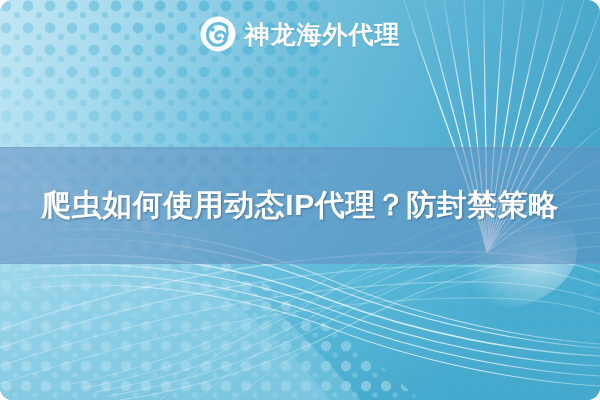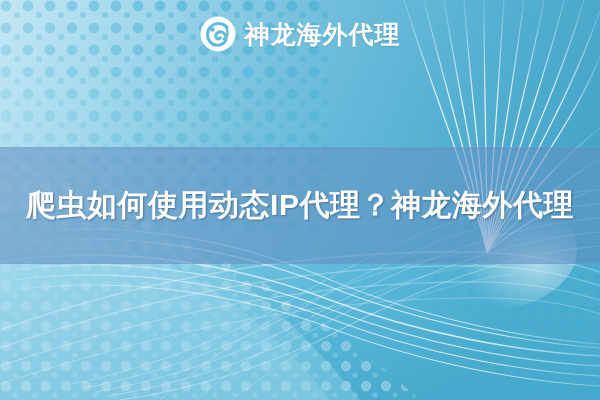--- a/index.html
+++ b/index.html
@@ -7,20 +7,21 @@
     padding: 0;
     background: #ffffff;
   }
   #banner {
     position: relative;
     width: 600px;
     height: 400px;
     overflow: hidden;
     font-family: "Liberation Sans", "DejaVu Sans", sans-serif;
     background: #6ec2de;
+    border-radius: 13px;
   }
   #bg-svg, #fx-svg {
     position: absolute;
     left: 0;
     top: 0;
     width: 600px;
     height: 400px;
     display: block;
   }
   
@@ -253,16 +254,16 @@
                C31 41 34 41 36 39" fill="none" stroke="#63bcdb" stroke-width="5.4" stroke-linecap="round" stroke-linejoin="round"></path>
       <path d="M44 16 C47 20 49 25 49 30 C49 35 46 39 42 41" fill="none" stroke="#63bcdb" stroke-width="4.4" stroke-linecap="round"></path>
       <circle cx="22" cy="24" r="4.2" fill="#63bcdb"></circle>
     </svg>
     <span id="logo-text">神龙海外代理</span>
   </div>
 
   <div id="title-band"></div>
 
   <div id="title-wrap">
-    <div id="title-text">爬虫如何使用动态IP代理？神龙海外代理</div>
+    <div id="title-text">爬虫如何使用动态IP代理？防封禁策略</div>
   </div>
 
 </div>
 
 </body></html>

